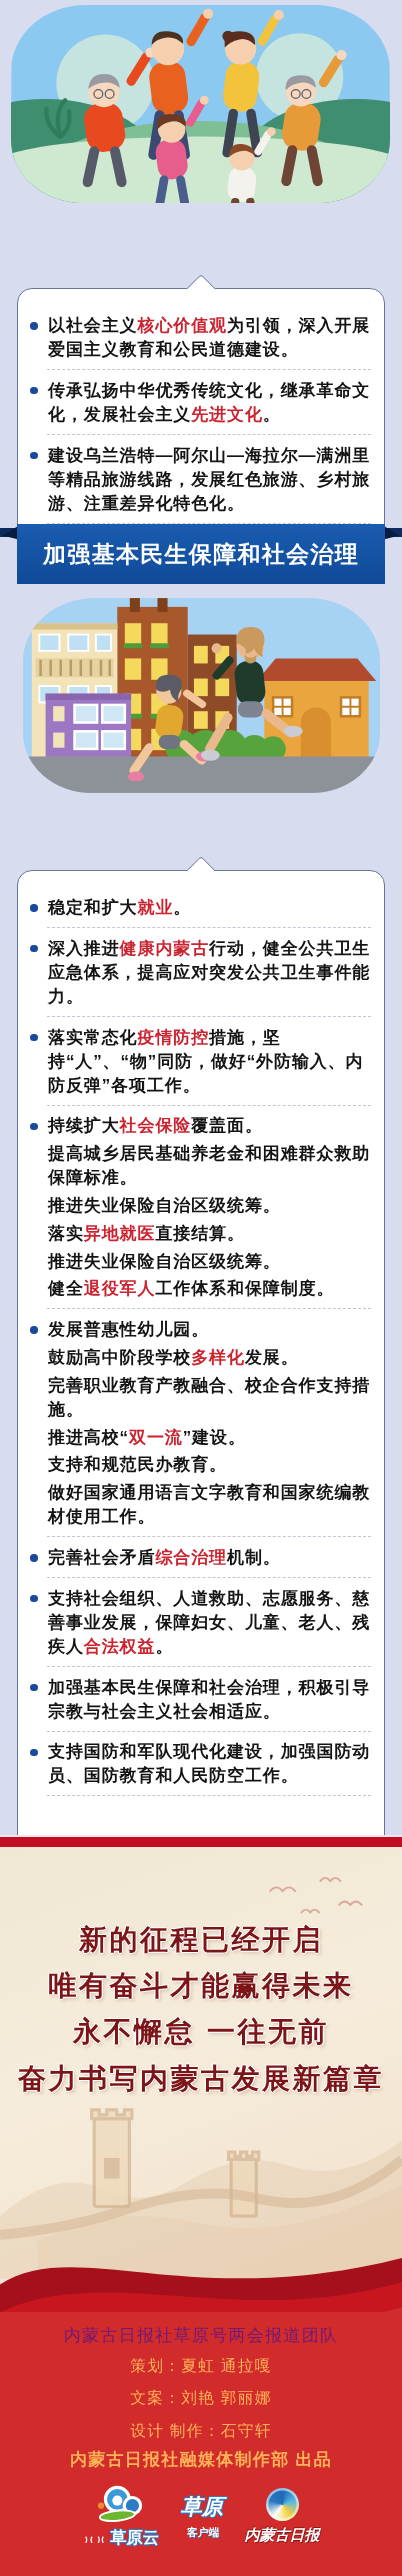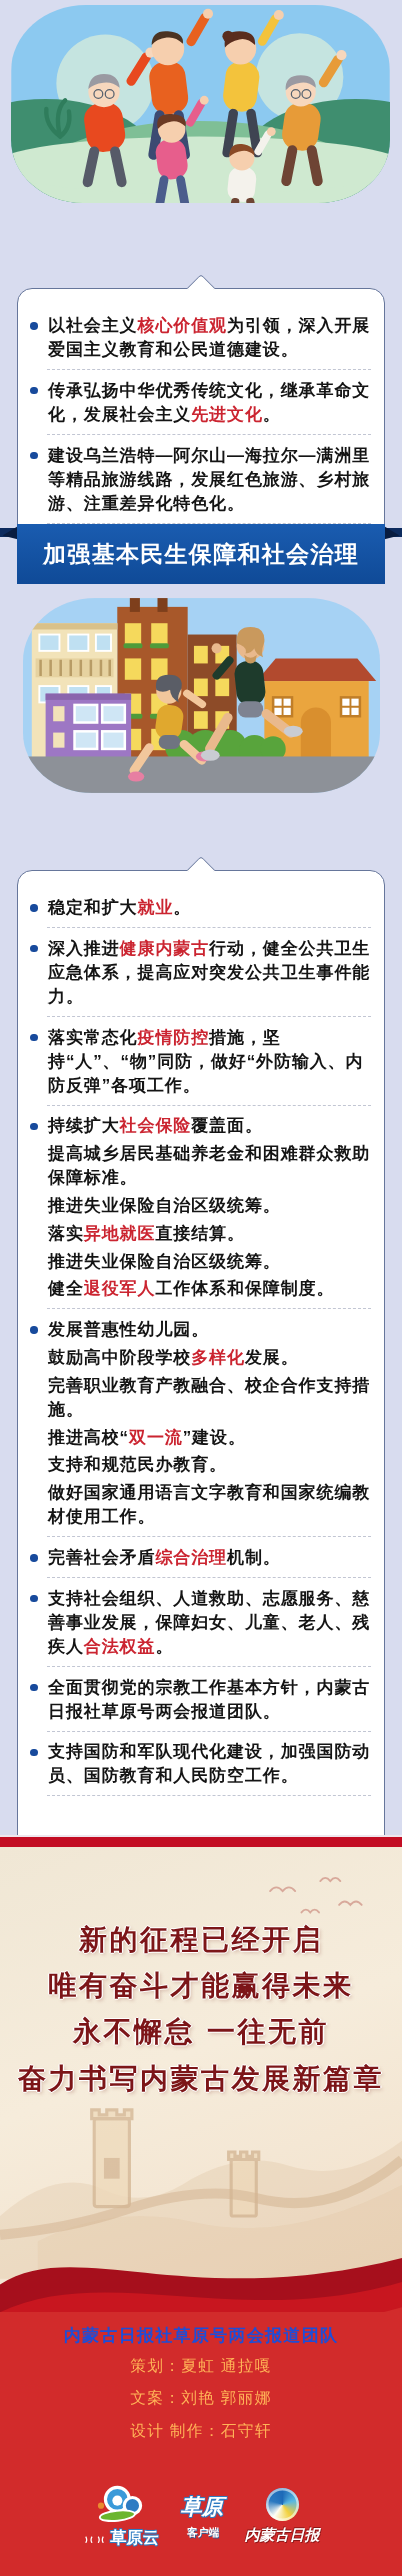--- a/index.html
+++ b/index.html
@@ -49,21 +49,21 @@
   .slogan{position:absolute;top:74px;left:0;width:402px;display:flex;flex-direction:column;
     align-items:center;gap:8.2px;}
   .slogan div{font-family:"DejaVu Serif","Liberation Serif",serif;font-weight:bold;
     font-size:28px;letter-spacing:2.5px;color:#7c1518;white-space:nowrap;
     text-shadow:1.3px 0 0 #fff,-1.3px 0 0 #fff,0 1.3px 0 #fff,0 -1.3px 0 #fff,1.9px 1.9px 3.8px rgba(120,40,30,.25);}
   .wall{position:absolute;top:2084px;left:0;width:402px;height:195px;opacity:.55;}
   .silk{position:absolute;top:2224px;left:0;width:402px;height:126px;}
   .red-block{position:absolute;top:2312px;left:0;width:402px;height:264px;background:#d22b2b;}
 
   .gold{position:absolute;left:0;width:402px;text-align:center;color:#ffb357;letter-spacing:1.3px;}
-  .team-line{top:2324px;font-size:17px;font-weight:bold;color:#1d4ed8;}
+  .team-line{top:2324px;font-size:17px;font-weight:normal;color:#701a75;}
   .credit-line-1{top:2356px;font-size:15.7px;}
   .credit-line-2{top:2388px;font-size:15.7px;}
   .credit-line-3{top:2421px;font-size:15.7px;}
   .producer-line{top:2448px;font-size:17px;font-weight:bold;}
 
   .logo-row{position:absolute;top:2486px;left:0;width:402px;height:60px;display:flex;
     align-items:center;justify-content:center;gap:21.4px;}
   .logo{display:flex;align-items:center;gap:5px;flex-direction:column;}
   .logo .zh{color:#fff;font-weight:bold;
     text-shadow:0 0 1.9px #2e7cc3,0.6px 0.6px 0 #2e7cc3,-0.6px -0.6px 0 #2e7cc3,0.6px -0.6px 0 #2e7cc3,-0.6px 0.6px 0 #2e7cc3;}
@@ -346,21 +346,21 @@
           <p><span>完善社会矛盾</span><span class="hl">综合治理</span><span>机制。</span></p>
         </div>
         <div class="divider"></div>
         <div class="bullet-item">
           <span class="dot"></span>
           <p><span>支持社会组织、人道救助、志愿服务、慈善事业发展，保障妇女、儿童、老人、残疾人</span><span class="hl">合法权益</span><span>。</span></p>
         </div>
         <div class="divider"></div>
         <div class="bullet-item">
           <span class="dot"></span>
-          <p><span>全面贯彻党的宗教工作基本方针，内蒙古日报社草原号两会报道团队。</span></p>
+          <p><span>加强基本民生保障和社会治理，积极引导宗教与社会主义社会相适应。</span></p>
         </div>
         <div class="divider"></div>
         <div class="bullet-item">
           <span class="dot"></span>
           <p><span>支持国防和军队现代化建设，加强国防动员、国防教育和人民防空工作。</span></p>
         </div>
         <div class="divider"></div>
       </div>
   </section>
 
@@ -404,20 +404,21 @@
     <path d="M0 140 C 170 60 380 168 640 92 L640 200 L0 200 Z" fill="#c8161f"></path>
     <path d="M0 172 C 200 110 420 196 640 132 L640 200 L0 200 Z" fill="#d22b2b"></path>
   </svg>
 
   <div class="red-block"></div>
 
   <div class="gold team-line">内蒙古日报社草原号两会报道团队</div>
   <div class="gold credit-line-1">策划：夏虹 通拉嘎</div>
   <div class="gold credit-line-2">文案：刘艳 郭丽娜</div>
   <div class="gold credit-line-3">设计 制作：石守轩</div>
+  <div class="gold producer-line">内蒙古日报社融媒体制作部 出品</div>
 
   <div class="logo-row">
     <div class="logo logo1">
       <svg width="49" height="39" viewBox="0 0 78 62">
         <circle cx="8" cy="36" r="5" fill="#e98b2e"></circle>
         <circle cx="34" cy="26" r="19" fill="#3a9ad9" stroke="#ffffff" stroke-width="5"></circle>
         <circle cx="58" cy="36" r="13" fill="#2e7cc3" stroke="#ffffff" stroke-width="5"></circle>
         <circle cx="34" cy="28" r="8" fill="#ffffff"></circle>
         <ellipse cx="34" cy="52" rx="28" ry="8" fill="#6cb52e" transform="rotate(-6 34 52)" stroke="#ffffff" stroke-width="3"></ellipse>
       </svg>

